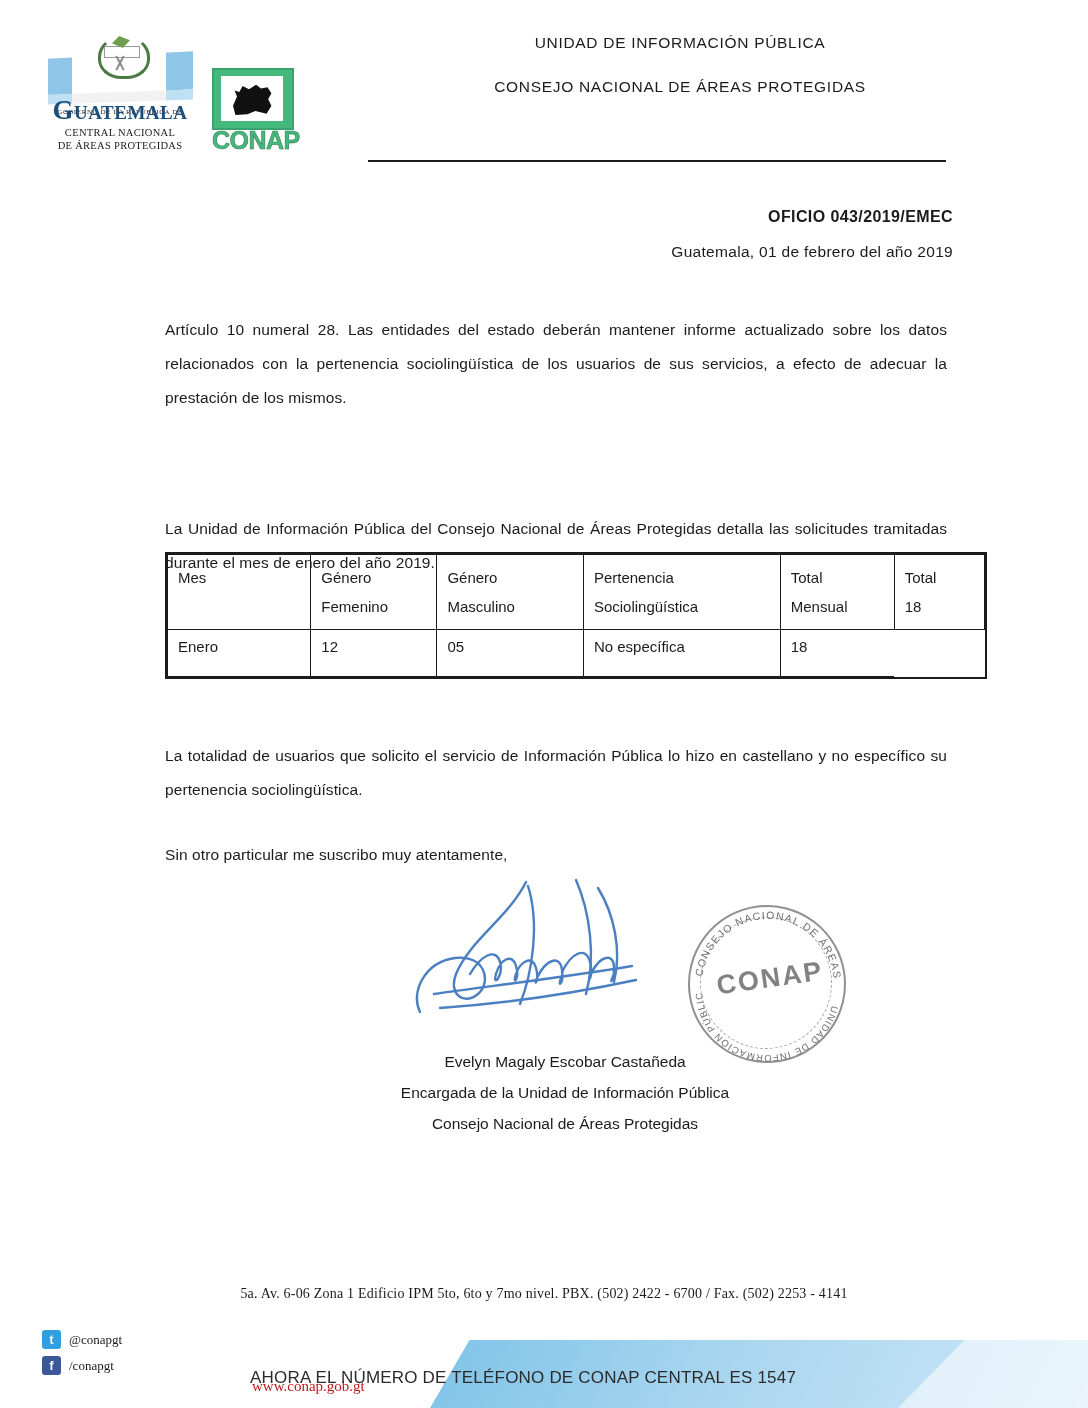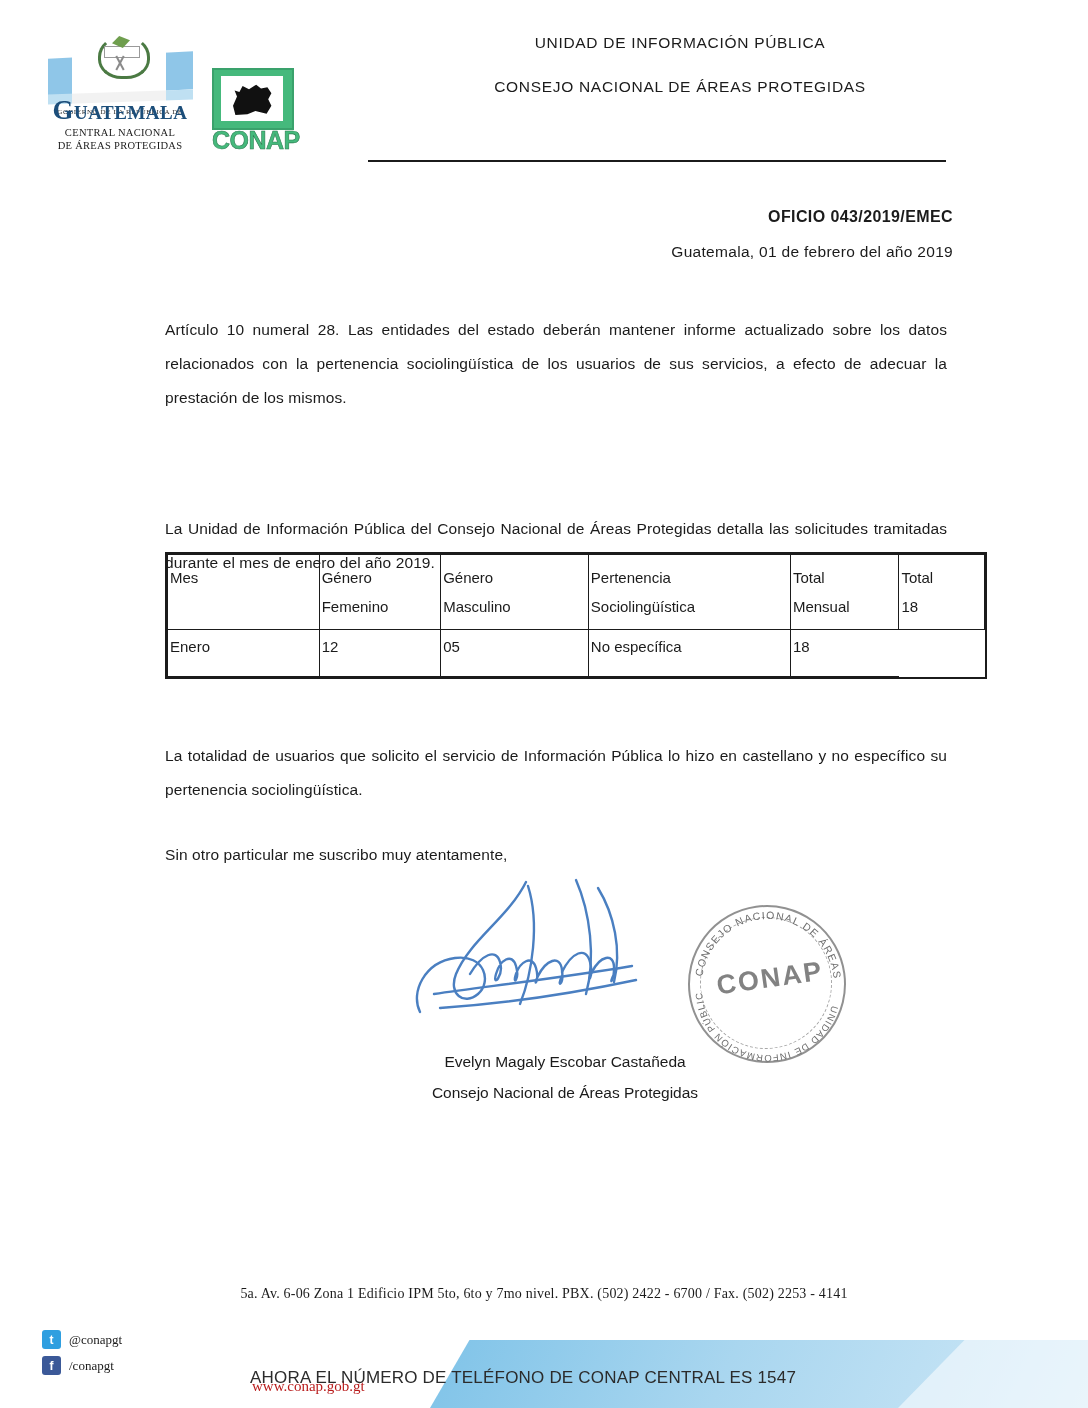--- a/index.html
+++ b/index.html
@@ -274,21 +274,21 @@
     width: 818px;
     border: 2px solid #1b1b1b;
   }
   table {
     border-collapse: collapse;
     width: 100%;
     font-size: 15px;
   }
   td, th {
     border: 1.5px solid #1b1b1b;
-    padding: 8px 2px;
+    padding: 8px 10px;
     text-align: left;
     font-weight: normal;
     vertical-align: top;
   }
   thead td {
     height: 58px;
     line-height: 29px;
   }
   tbody td {
     height: 30px;
@@ -559,20 +559,21 @@
     </text>
     <text font-family="Liberation Sans, sans-serif" font-size="9.5" fill="#6d6d6d" letter-spacing="1">
       <textPath href="#innerArc" startOffset="8%">UNIDAD DE INFORMACIÓN PÚBLICA</textPath>
     </text>
   </svg>
   <div class="conap-text">CONAP</div>
 </div>
 
 <div class="signer">
   <div class="name">Evelyn Magaly Escobar Castañeda</div>
+  <div>Encargada de la Unidad de Información Pública</div>
   <div>Consejo Nacional de Áreas Protegidas</div>
 </div>
 
 <div class="footer-rule-addr">5a. Av. 6-06 Zona 1 Edificio IPM 5to, 6to y 7mo nivel.  PBX. (502) 2422 - 6700 / Fax. (502) 2253 - 4141</div>
 
 <div class="social">
   <div class="row">
     <span class="badge">t</span>
     <span>@conapgt</span>
   </div>

